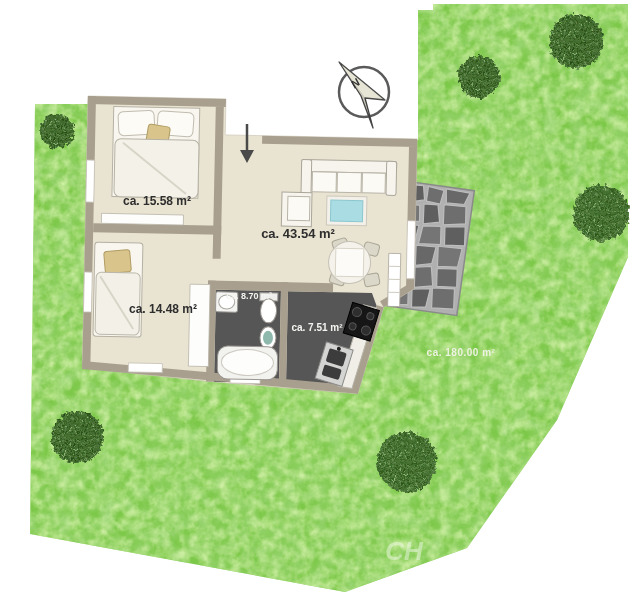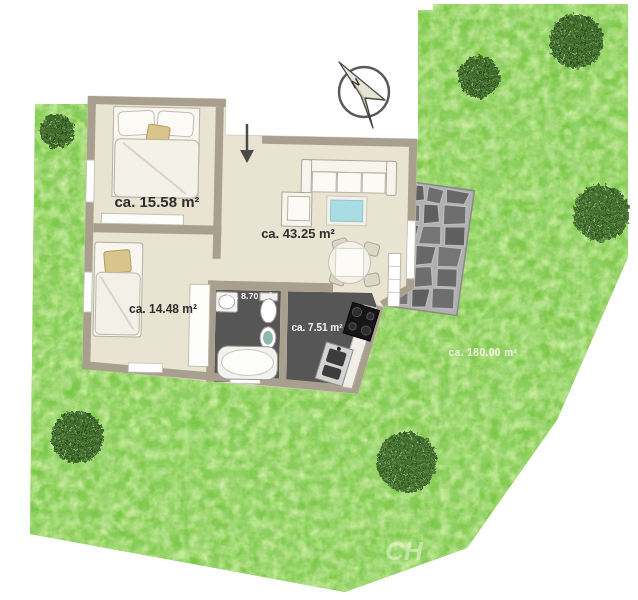--- a/index.html
+++ b/index.html
@@ -3,26 +3,26 @@
 <meta charset="utf-8">
 <style>
   html,body{margin:0;padding:0;background:#ffffff;}
   .canvas{position:relative;width:638px;height:600px;background:#ffffff;overflow:hidden;
           font-family:"Liberation Sans",sans-serif;}
   .scene{position:absolute;left:0;top:0;}
   .label{position:absolute;transform:translate(-50%,-50%);font-weight:bold;color:#2e2e2e;
          white-space:nowrap;font-family:"Liberation Sans",sans-serif;}
   .title{position:absolute;left:42px;top:54px;font-size:23px;font-weight:bold;color:#101010;
          letter-spacing:.5px;white-space:nowrap;}
-  .lab-bed1{left:157px;top:201px;font-size:15px;}
+  .lab-bed1{left:157px;top:201px;font-size:12px;}
   .lab-living{left:298px;top:233px;font-size:13px;}
   .lab-bed2{left:163px;top:309px;font-size:12px;text-align:right;}
   .lab-bath{left:249px;top:296px;font-size:9px;color:#f4f4f0;}
   .lab-kitchen{left:317px;top:327px;font-size:10px;color:#f4f4f0;}
-  .lab-garden{left:461px;top:352px;font-size:10px;font-weight:bold;color:#eef2e2;letter-spacing:.5px;margin-left:22px;}
+  .lab-garden{left:461px;top:352px;font-size:10px;font-weight:bold;color:#eef2e2;letter-spacing:.5px;}
   .watermark{left:404px;top:551px;font-size:26px;color:rgba(255,255,255,.42);font-weight:bold;font-style:italic;}
 </style>
 </head>
 <body>
 
 <div class="canvas">
 
 <svg class="scene" width="638" height="600" viewBox="0 0 638 600">
   <defs>
     <filter id="gDark" x="-5%" y="-5%" width="110%" height="110%">
@@ -234,20 +234,20 @@
 
   <g transform="translate(333,56)">
     <circle cx="31" cy="36" r="25" fill="none" stroke="#5a5a5a" stroke-width="2.5"></circle>
     <polygon points="6,6 52,44 32,42 40,72 28,40" fill="#e6e4d4" stroke="#4a4a4a" stroke-width="1.3" stroke-linejoin="round"></polygon>
     <polygon points="6,6 28,40 40,72 33,43" fill="rgba(0,0,0,0.13)"></polygon>
     <text x="20" y="32" font-size="11" font-weight="bold" font-style="italic" fill="#333" font-family="Liberation Sans, sans-serif" transform="rotate(-40 22 30)">N</text>
   </g>
 </svg>
 
 <div class="label lab-bed1">ca. 15.58 m²</div>
-<div class="label lab-living">ca. 43.25 m²</div>
+<div class="label lab-living">ca. 43.54 m²</div>
 <div class="label lab-bed2">ca. 14.48 m²</div>
 <div class="label lab-bath">ca. 8.70 m²</div>
 <div class="label lab-kitchen">ca. 7.51 m²</div>
 <div class="label lab-garden">ca. 180.00 m²</div>
 <div class="label watermark">CH</div>
 
 </div>
 
 </body></html>

